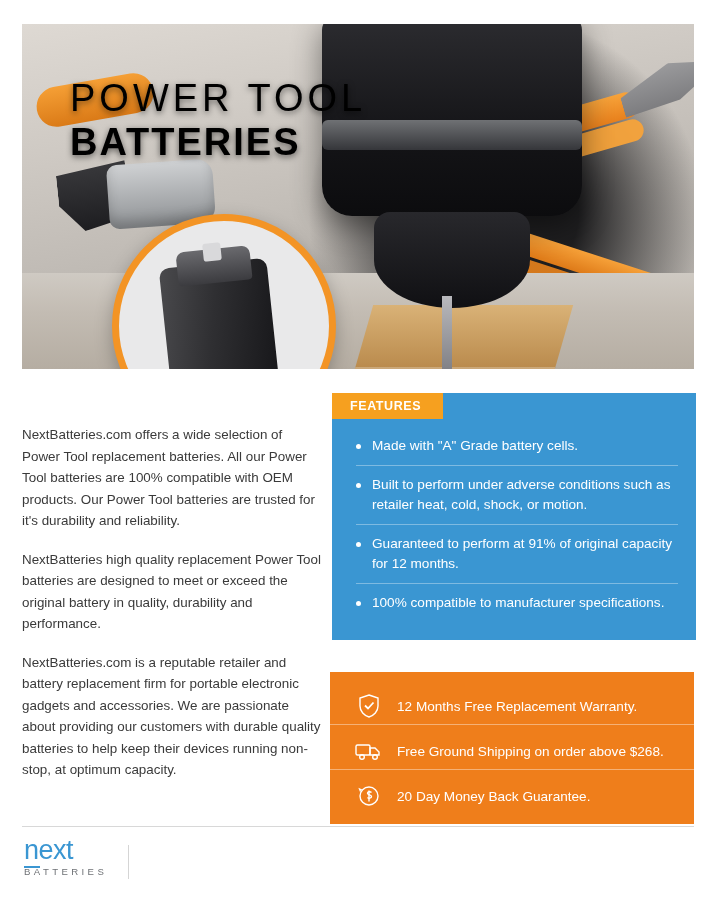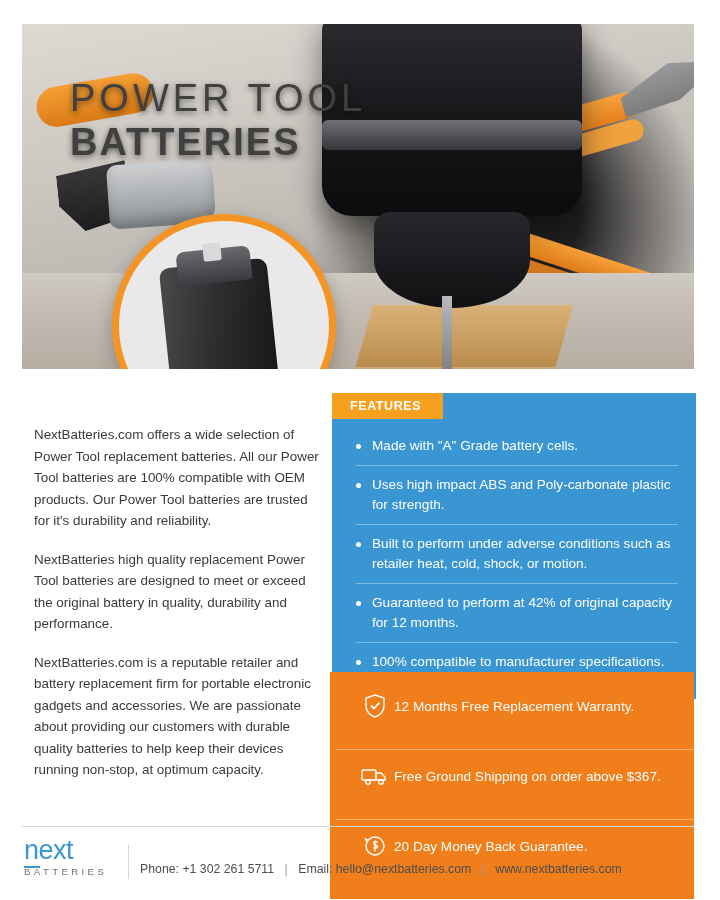--- a/index.html
+++ b/index.html
@@ -176,21 +176,21 @@
     width: 200px;
     height: 64px;
     background: linear-gradient(180deg, #d9b277, #b98a4c);
     transform: skewX(-16deg);
     box-shadow: 0 -2px 0 rgba(255,255,255,0.25) inset;
   }
   .hero-title {
     position: absolute;
     left: 48px;
     top: 52px;
-    color: #404040;
+    color: #000000;
     font-size: 38px;
     letter-spacing: 4px;
     line-height: 44px;
     font-weight: 400;
     text-shadow: 0 2px 6px rgba(0,0,0,0.55);
   }
   .hero-title .l2 { font-weight: 700; letter-spacing: 2px; }
 
   
   .battery-circle {
@@ -239,21 +239,21 @@
   
   .copy {
     position: absolute;
     left: 22px;
     top: 424px;
     width: 300px;
     font-size: 13.4px;
     line-height: 21.5px;
     color: #3a3a3a;
   }
-  .copy p { margin: 0 0 17px 12px; }
+  .copy p { margin: 0 0 17px 0; }
 
   
   .features {
     position: absolute;
     left: 332px;
     top: 393px;
     width: 364px;
     background: #3a96d2;
     padding: 34px 0 18px 0;
     box-sizing: border-box;
@@ -300,24 +300,23 @@
     left: 330px;
     top: 672px;
     width: 364px;
     background: #ef7e1b;
     padding: 8px 0 10px 0;
     box-sizing: border-box;
   }
   .offer-row {
     display: flex;
     align-items: center;
-    gap: 2px;
-    padding: 11px 18px 28px 22px;
+    gap: 11px;
+    padding: 11px 18px 3px 22px;
     border-bottom: 1px solid rgba(255,255,255,0.4);
-    margin-left: 6px;
   }
   .offer-row:last-child { border-bottom: none; }
   .offer-icon {
     flex: 0 0 34px;
     height: 30px;
     display: flex;
     align-items: center;
     justify-content: center;
   }
   .offer-text {
@@ -414,23 +413,22 @@
   <div class="copy">
     <p>NextBatteries.com offers a wide selection of Power Tool replacement batteries. All our Power Tool batteries are 100% compatible with OEM products. Our Power Tool batteries are trusted for it's durability and reliability.</p>
     <p>NextBatteries high quality replacement Power Tool batteries are designed to meet or exceed the original battery in quality, durability and performance.</p>
     <p>NextBatteries.com is a reputable retailer and battery replacement firm for portable electronic gadgets and accessories. We are passionate about providing our customers with durable quality batteries to help keep their devices running non-stop, at optimum capacity.</p>
   </div>
 
   <div class="features">
     <div class="features-tab">FEATURES</div>
     <ul>
       <li>Made with "A" Grade battery cells.</li>
-      <li>Uses high impact ABS and Poly-carbonate plastic for strength.</li>
       <li>Built to perform under adverse conditions such as retailer heat, cold, shock, or motion.</li>
-      <li>Guaranteed to perform at 42% of original capacity for 12 months.</li>
+      <li>Guaranteed to perform at 91% of original capacity for 12 months.</li>
       <li>100% compatible to manufacturer specifications.</li>
     </ul>
   </div>
 
   <div class="offers">
 
     <div class="offer-row">
       <div class="offer-icon">
         <svg width="28" height="28" viewBox="0 0 28 28" fill="none" stroke="#ffffff" stroke-width="1.4">
           <path d="M14 3 L23 6 V14 C23 19.5 18.8 23.6 14 25 C9.2 23.6 5 19.5 5 14 V6 Z"></path>
@@ -442,21 +440,21 @@
 
     <div class="offer-row">
       <div class="offer-icon">
         <svg width="30" height="24" viewBox="0 0 30 24" fill="none" stroke="#ffffff" stroke-width="1.4">
           <rect x="2" y="6" width="14" height="10" rx="1.5"></rect>
           <path d="M16 9 h5 l4 4 v3 h-9 z"></path>
           <circle cx="8" cy="18" r="2.3"></circle>
           <circle cx="21" cy="18" r="2.3"></circle>
         </svg>
       </div>
-      <div class="offer-text">Free Ground Shipping on order above $367.</div>
+      <div class="offer-text">Free Ground Shipping on order above $268.</div>
     </div>
 
     <div class="offer-row">
       <div class="offer-icon">
         <svg width="28" height="28" viewBox="0 0 28 28" fill="none" stroke="#ffffff" stroke-width="1.4">
           <circle cx="14" cy="14" r="9"></circle>
           <path d="M16.5 10.5 c-1-1-4-1.2-4 .8 0 2 4 1.3 4 3.3 0 2-3 1.9-4 .9"></path>
           <path d="M14 8.5 v11"></path>
           <path d="M7 8 l-2.5 -1 l1 2.6" stroke-width="1.3"></path>
         </svg>
@@ -465,21 +463,14 @@
     </div>
   </div>
 
   <div class="footer-line"></div>
   <div class="logo">
     <div class="logo-next">next</div>
     <div class="logo-rule"></div>
     <div class="logo-batteries">BATTERIES</div>
   </div>
   <div class="vbar"></div>
-  <div class="footer-contact">
-    <span>Phone: +1 302 261 5711</span>
-    <span class="sep">|</span>
-    <span>Email: hello@nextbatteries.com</span>
-    <span class="sep">|</span>
-    <span>www.nextbatteries.com</span>
-  </div>
 
 </div>
 
 </body></html>

